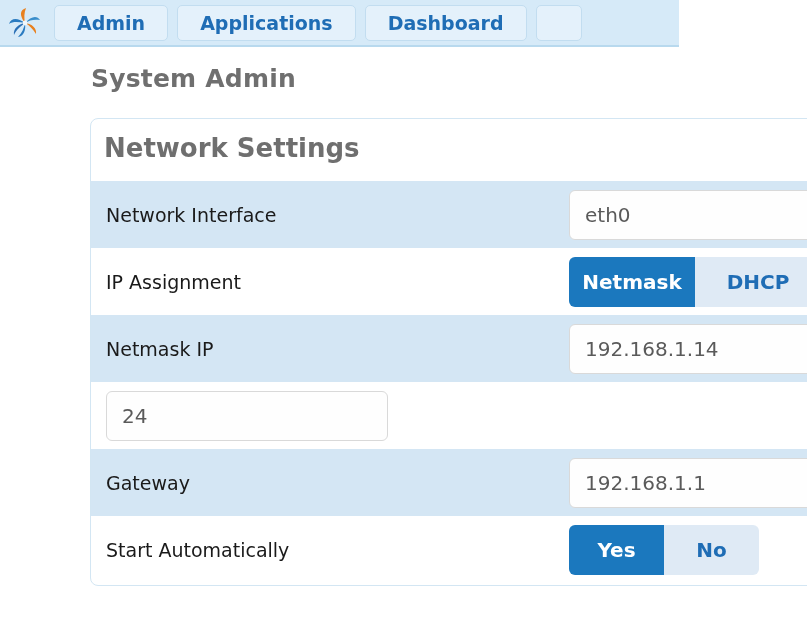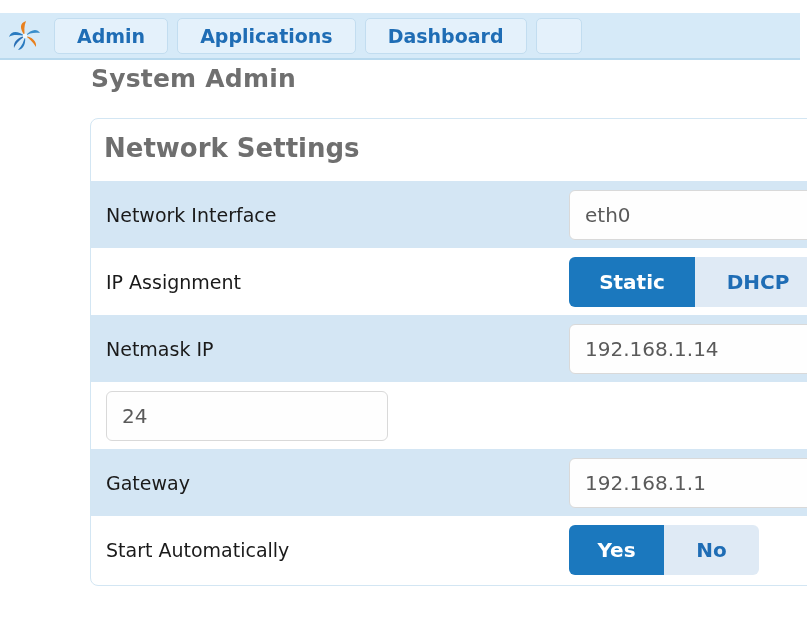--- a/index.html
+++ b/index.html
@@ -10,22 +10,22 @@
     width: 807px;
     height: 625px;
     overflow: hidden;
     background: #ffffff;
     font-family: "DejaVu Sans", "Liberation Sans", sans-serif;
   }
 
   
   .navbar {
     position: absolute;
-    top: 13px; left: 0;
-    width: 800px;
+    top: 0; left: 0;
+    width: 679px;
     height: 47px;
     background: #d6eaf8;
     border-bottom: 2px solid #b8d9ee;
     display: flex;
     align-items: center;
     padding-left: 6px;
     overflow: hidden;
   }
   .logo {
     width: 38px;
@@ -173,21 +173,21 @@
     <div class="row-label">Network Interface</div>
     <div class="row-control">
       <input class="text-input" type="text" value="eth0" style="">
     </div>
   </div>
 
   <div class="form-row">
     <div class="row-label">IP Assignment</div>
     <div class="row-control">
       <div class="toggle ip-assign">
-        <div class="seg active">Static</div>
+        <div class="seg active">Netmask</div>
         <div class="seg inactive">DHCP</div>
       </div>
     </div>
   </div>
 
   <div class="form-row striped">
     <div class="row-label">Netmask IP</div>
     <div class="row-control">
       <input class="text-input" type="text" value="192.168.1.14" style="">
     </div>

